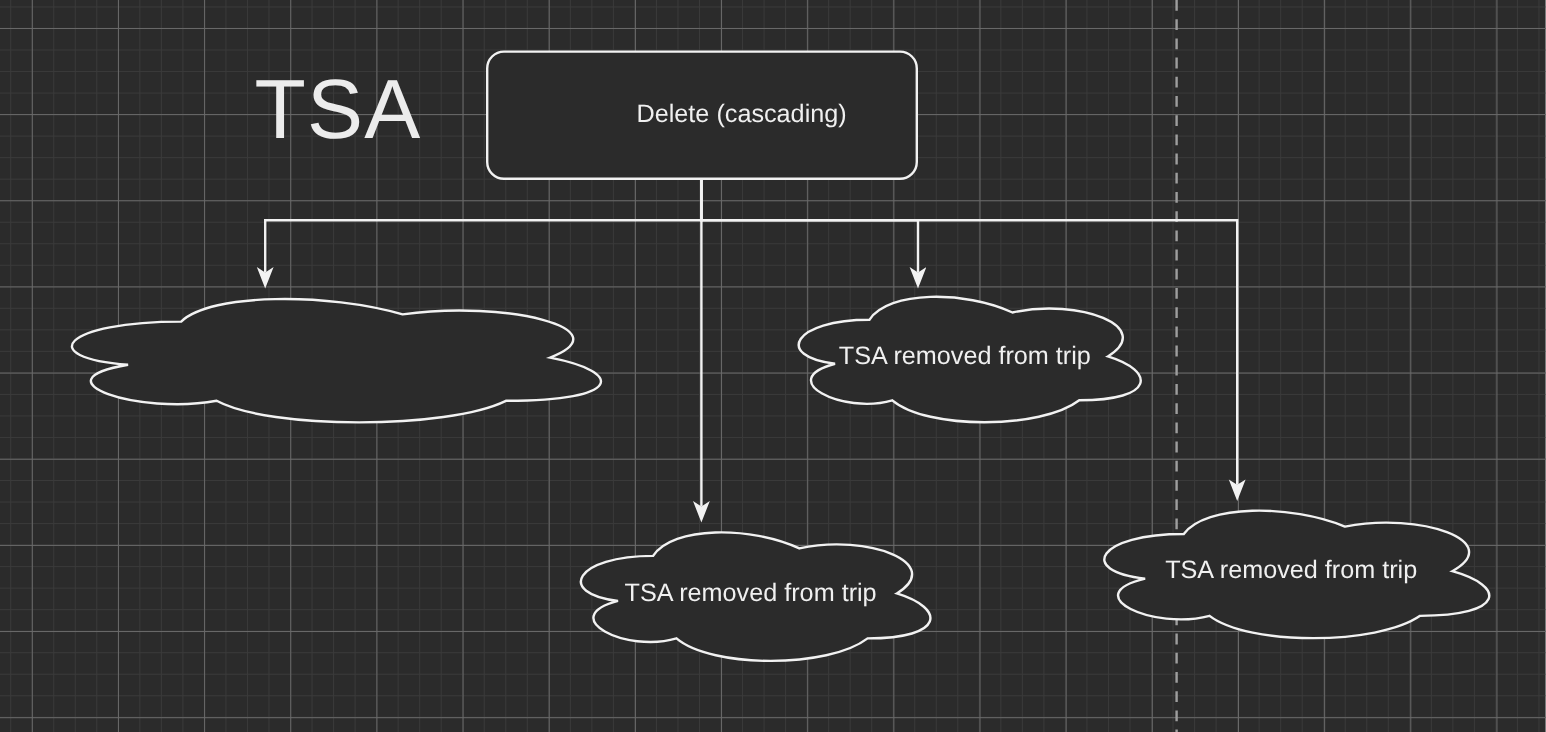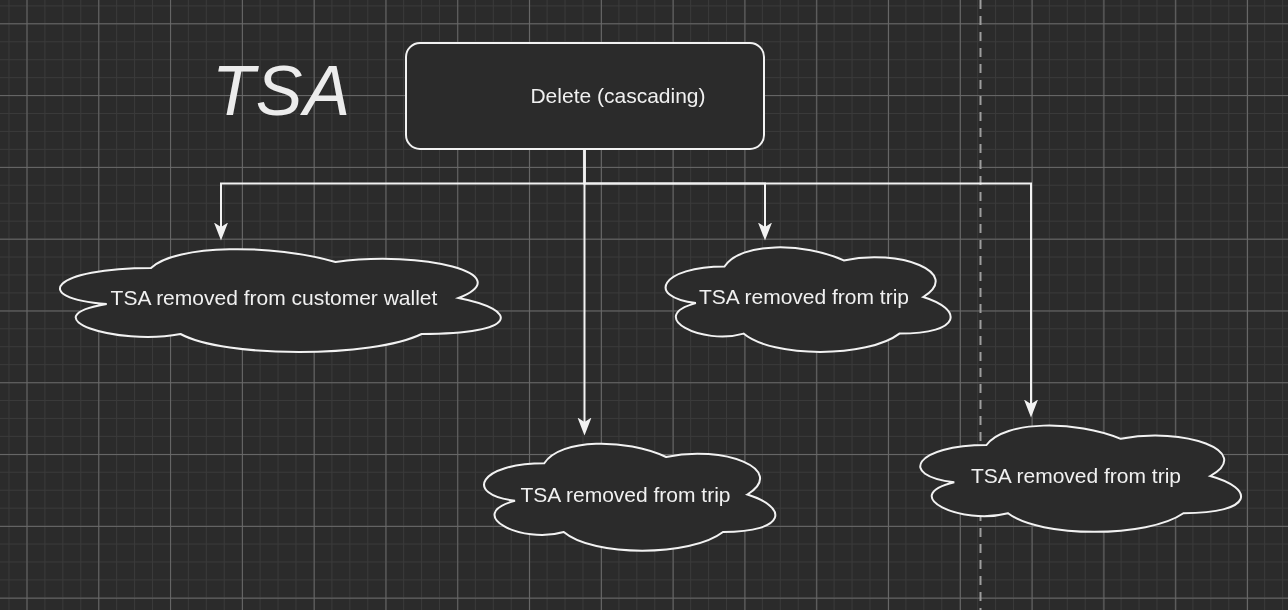--- a/index.html
+++ b/index.html
@@ -68,21 +68,20 @@
     white-space: nowrap;
   }
   .diagram-title {
     position: absolute;
     left: 212px;
     top: 56px;
     font-size: 70px;
     line-height: 1;
     color: #ececec;
     letter-spacing: 1px;
-    font-style: italic;
   }
 </style>
 </head>
 <body>
 
 <div class="canvas">
 
   <svg class="diagram" viewBox="0 0 1288 610">
     <defs>
       <marker id="arrowhead" markerUnits="userSpaceOnUse" markerWidth="20" markerHeight="16" refX="4.5" refY="7" orient="auto">
@@ -102,20 +101,19 @@
     <path class="shape" d="M 151 268 C 52.6 268 28 298 106.72 304 C 28 317.2 116.56 346 180.52 334 C 224.8 358 372.4 358 421.6 334 C 520 334 520 310 458.5 298 C 520 274 421.6 250 335.5 262 C 274 244 175.6 244 151 268 Z"></path>
     <path class="shape" d="M 724.5 266.5 C 660.9 266.5 645 297 695.88 303.1 C 645 316.52 702.24 345.8 743.58 333.6 C 772.2 358 867.6 358 899.4 333.6 C 963 333.6 963 309.2 923.25 297 C 963 272.6 899.4 248.2 843.75 260.4 C 804 242.1 740.4 242.1 724.5 266.5 Z"></path>
     <path class="shape" d="M 544.25 463.25 C 479.25 463.25 463 494.5 515 500.75 C 463 514.5 521.5 544.5 563.75 532 C 593 557 690.5 557 723 532 C 788 532 788 507 747.375 494.5 C 788 469.5 723 444.5 666.125 457 C 625.5 438.25 560.5 438.25 544.25 463.25 Z"></path>
     <path class="shape" d="M 986.5 445 C 914.9 445 897 476 954.28 482.2 C 897 495.84000000000003 961.44 525.6 1007.98 513.2 C 1040.2 538 1147.6 538 1183.4 513.2 C 1255 513.2 1255 488.4 1210.25 476 C 1255 451.2 1183.4 426.4 1120.75 438.8 C 1076 420.2 1004.4 420.2 986.5 445 Z"></path>
   </svg>
 
   <div class="diagram-title">TSA</div>
 
   <div class="node-label" style="left:406px; top:43px; width:424px; height:106px;">Delete (cascading)</div>
 
-  <div class="node-label" style="left:28px; top:238px; width:492px; height:120px;">TSA removed from customer wallet</div>
 
   <div class="node-label" style="left:645px; top:236px; width:318px; height:122px;">TSA removed from trip</div>
 
   <div class="node-label" style="left:463px; top:432px; width:325px; height:125px;">TSA removed from trip</div>
 
   <div class="node-label" style="left:897px; top:414px; width:358px; height:124px;">TSA removed from trip</div>
 </div>
 
 </body></html>

